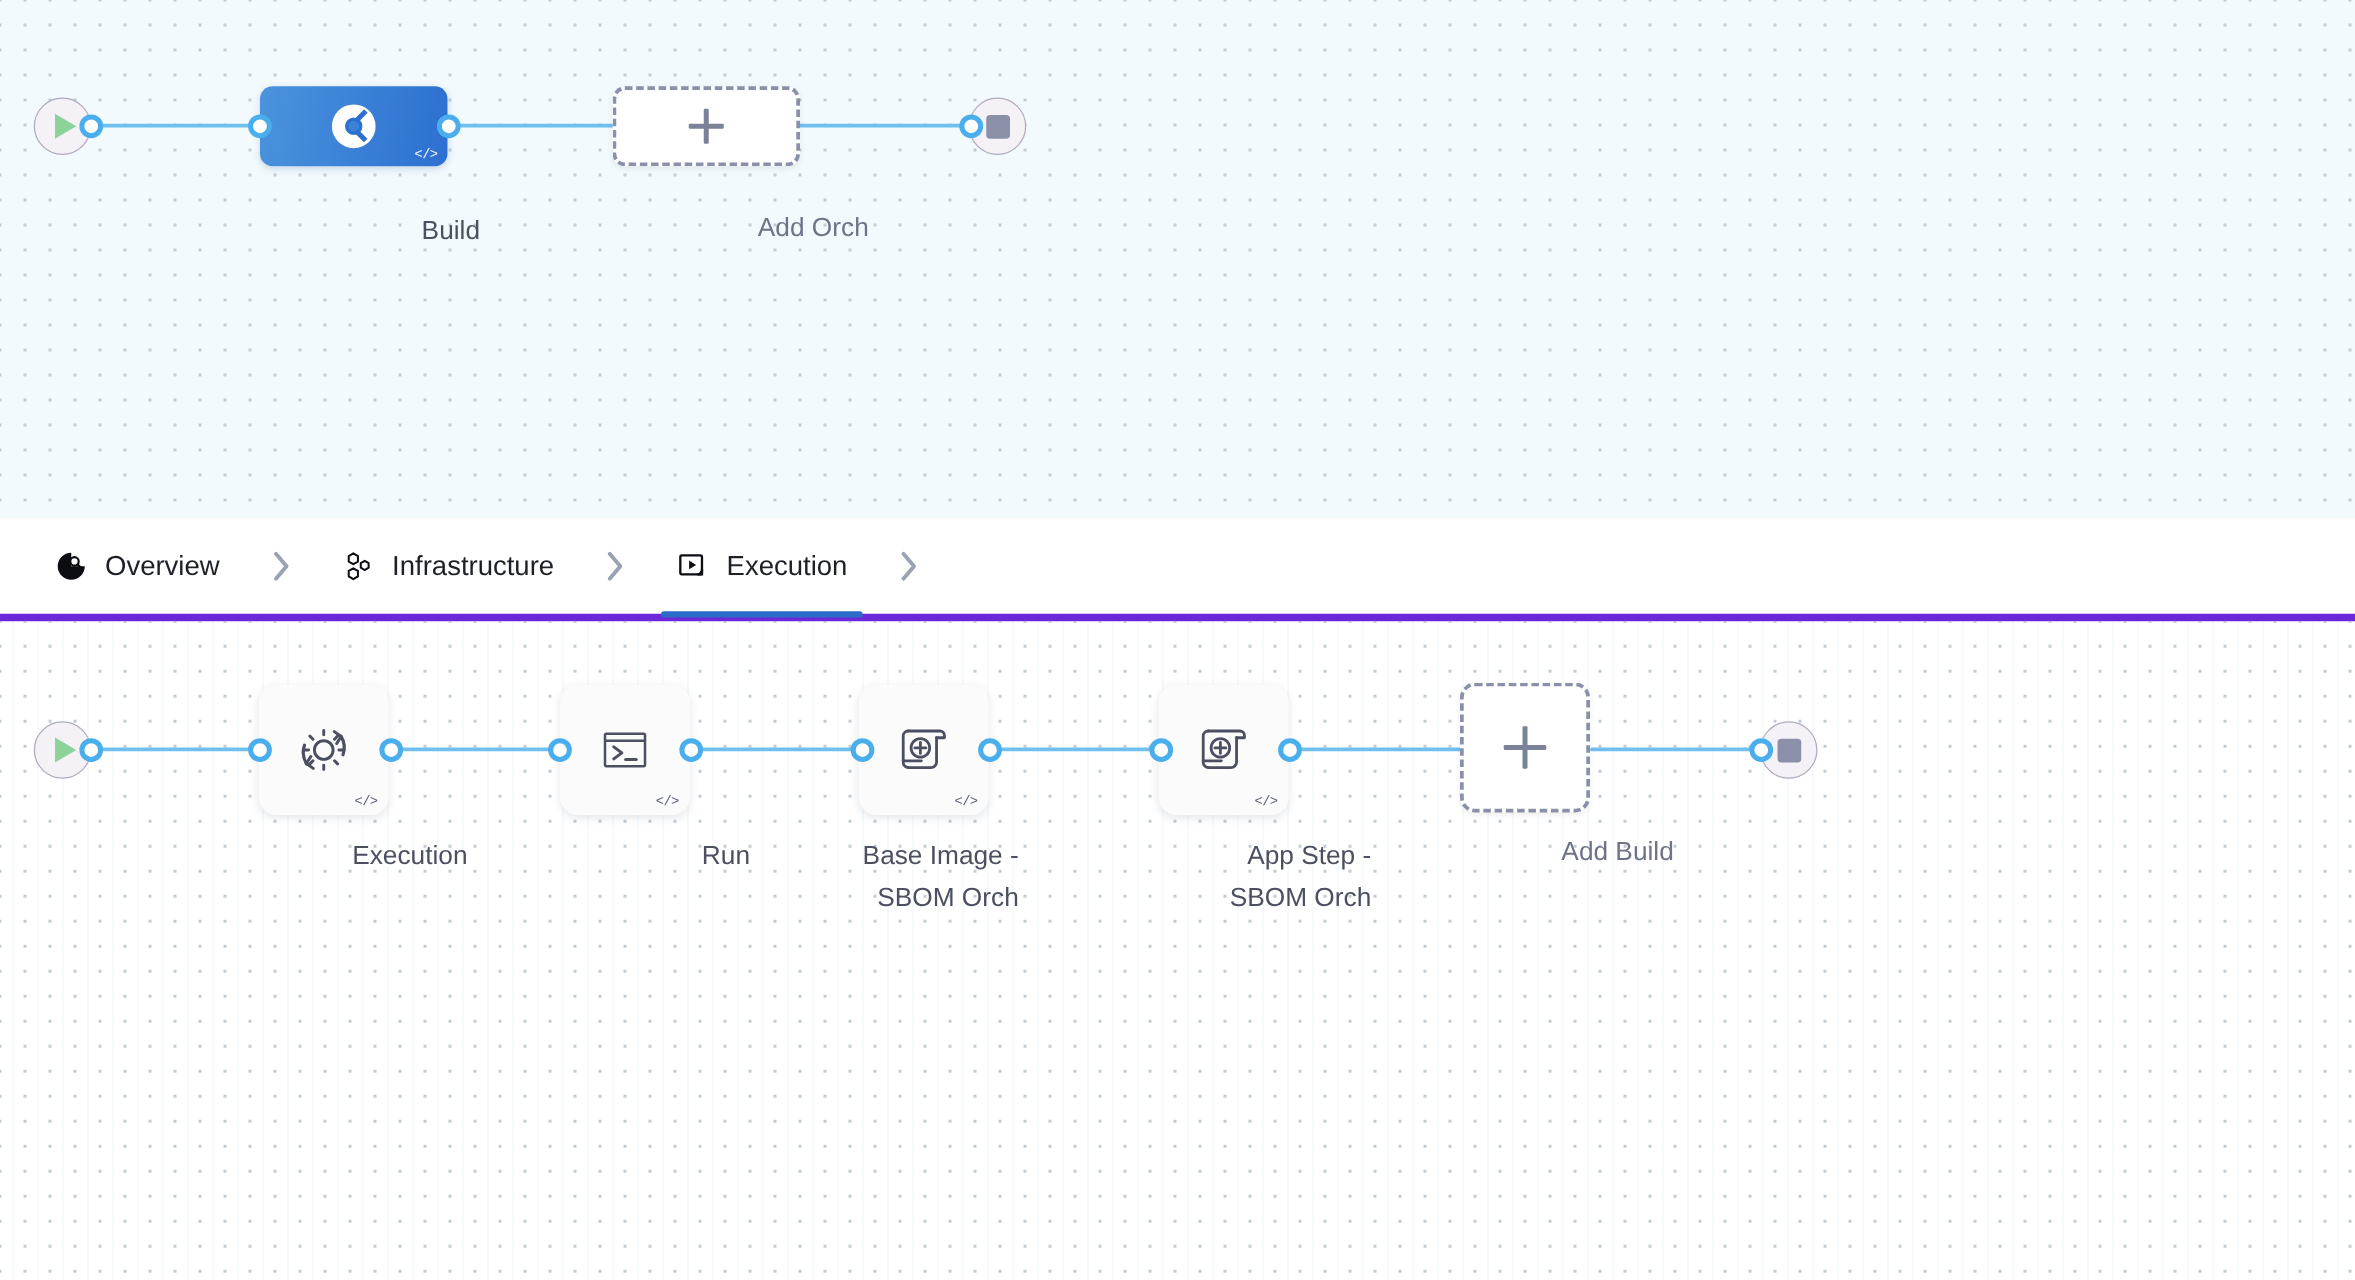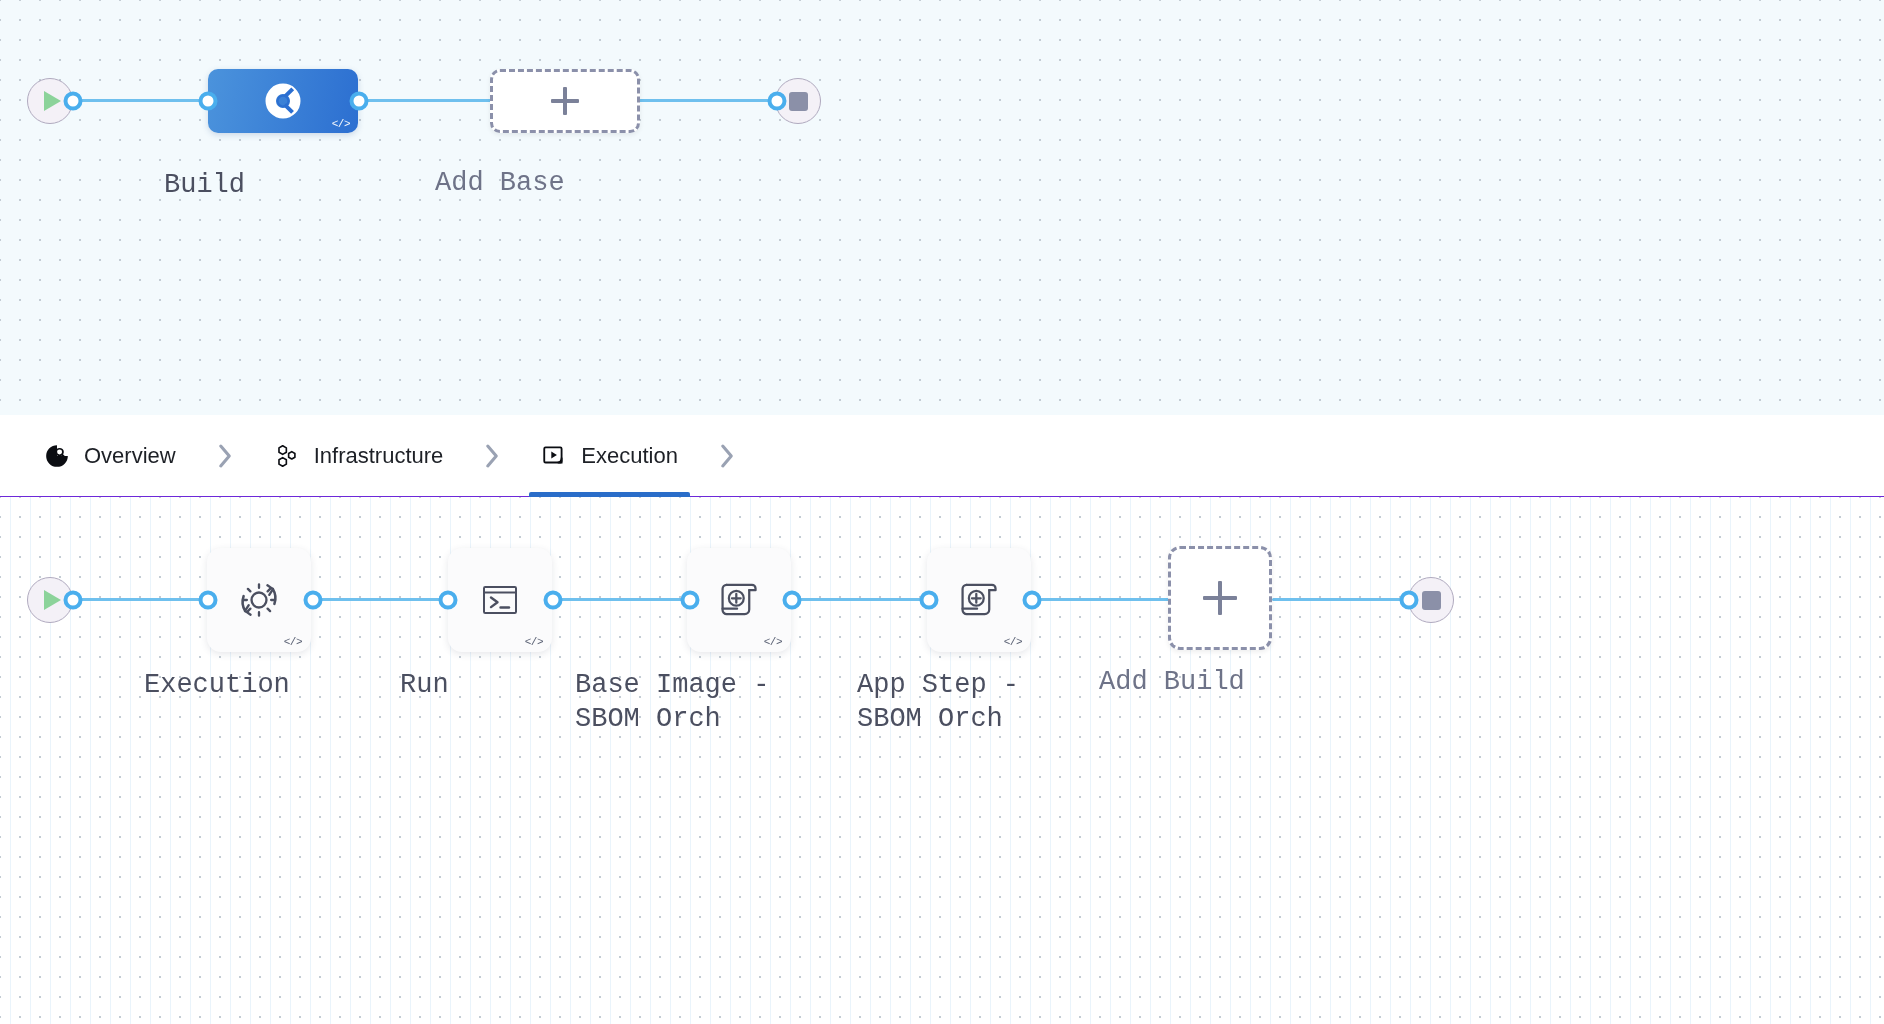--- a/index.html
+++ b/index.html
@@ -122,34 +122,33 @@
     z-index: 5;
   }
   .step-node .code-badge {
     position: absolute; right: 9px; bottom: 4px;
     font-size: 11px; color: #5b6275;
     font-family: "Liberation Mono", monospace; letter-spacing: -.5px;
   }
 
   
   .node-label {
-    position: absolute; text-align: left;
-    font-size: 27px; color: #4b4f60; line-height: 34px;
+    position: absolute; text-align: right;
+    font-size: 21px; color: #4b4f60; line-height: 34px;
     transform: translateX(-50%);
     white-space: pre-line;
     z-index: 4;
-    font-family: Liberation Mono, monospace;
   }
   .node-label.muted { color: #6e7388; }
 
   
   .tabbar {
     position: absolute; left: 0; top: 415px; width: 1884px; height: 82px;
     background: #ffffff;
-    border-bottom: 1px solid #6d28d9;
+    border-bottom: 6px solid #6d28d9;
     display: flex; align-items: center;
     padding-left: 16px;
     z-index: 10;
   }
   .tab {
     display: flex; align-items: center; gap: 14px;
     height: 82px; padding: 0 28px;
     font-size: 22px; color: #1d2026;
     position: relative;
     cursor: pointer;
@@ -190,21 +189,21 @@
       </svg>
       <span class="code-badge">&lt;/&gt;</span>
     </div>
     <div class="dot lg" style="left:208px; top:101px;"></div>
     <div class="dot lg" style="left:359px; top:101px;"></div>
     <div class="node-label" style="left:274px; top:168px; width:220px;">Build</div>
 
     <div class="add-stage" style="left:565px; top:101px;">
       <div class="plus-glyph sm"></div>
     </div>
-    <div class="node-label muted" style="left:565px; top:166px; width:260px;">Add Base</div>
+    <div class="node-label muted" style="left:565px; top:166px; width:260px;">Add Orch</div>
 
     <div class="terminal" style="left:798px; top:101px;">
       <div class="stop-sq"></div>
     </div>
     <div class="dot lg" style="left:777px; top:101px;"></div>
   </div>
 
   <div class="tabbar">
 
     <div class="tab">

